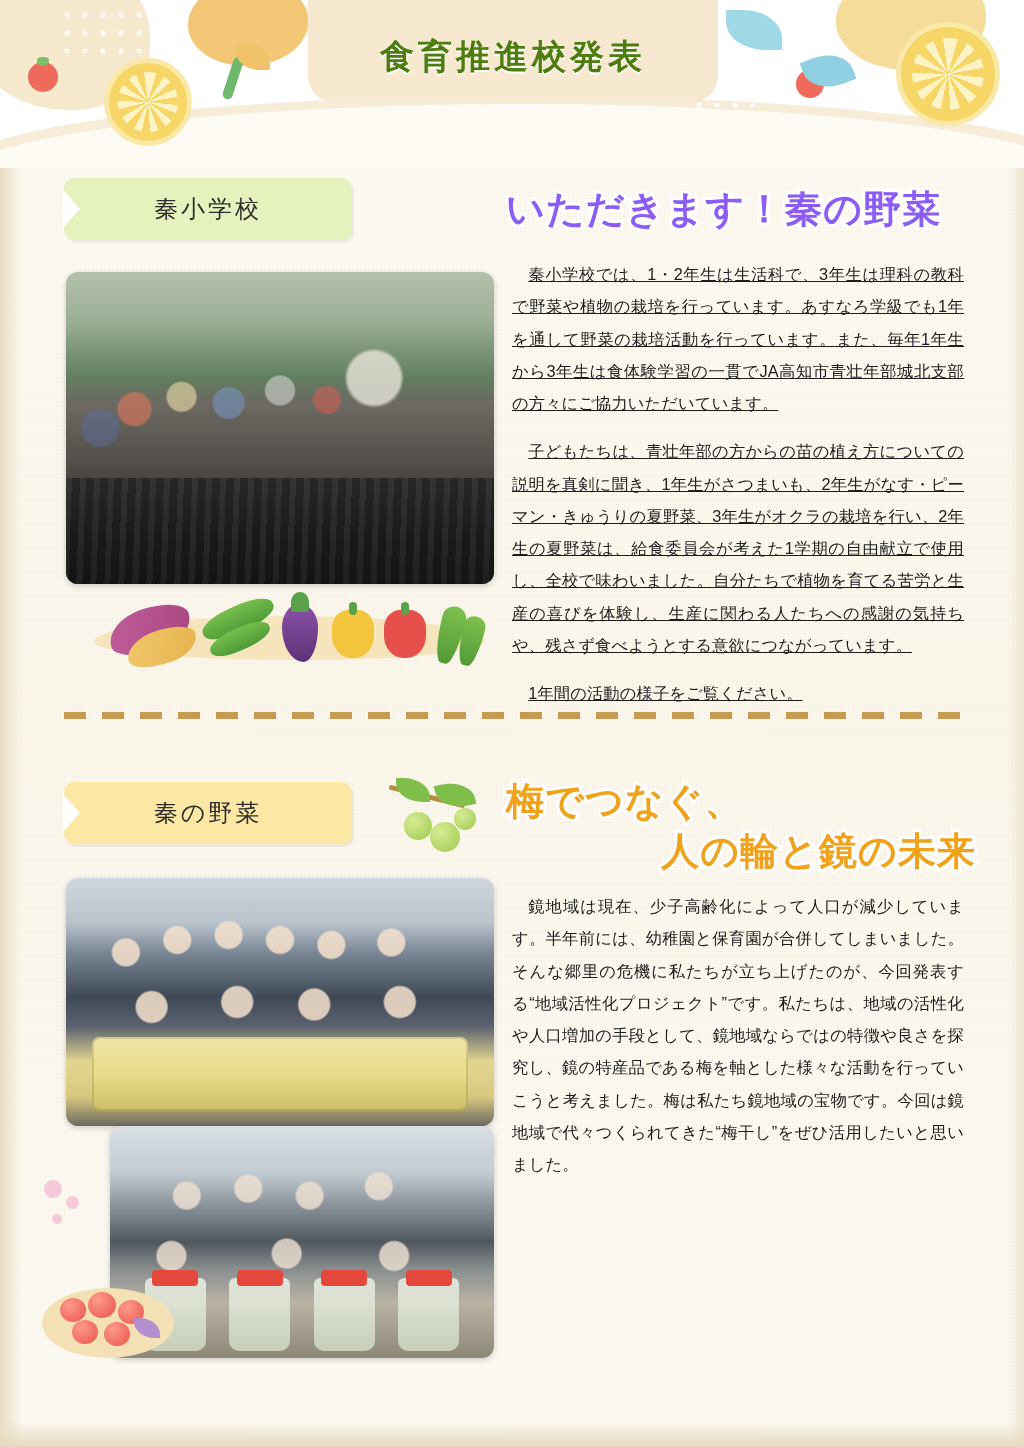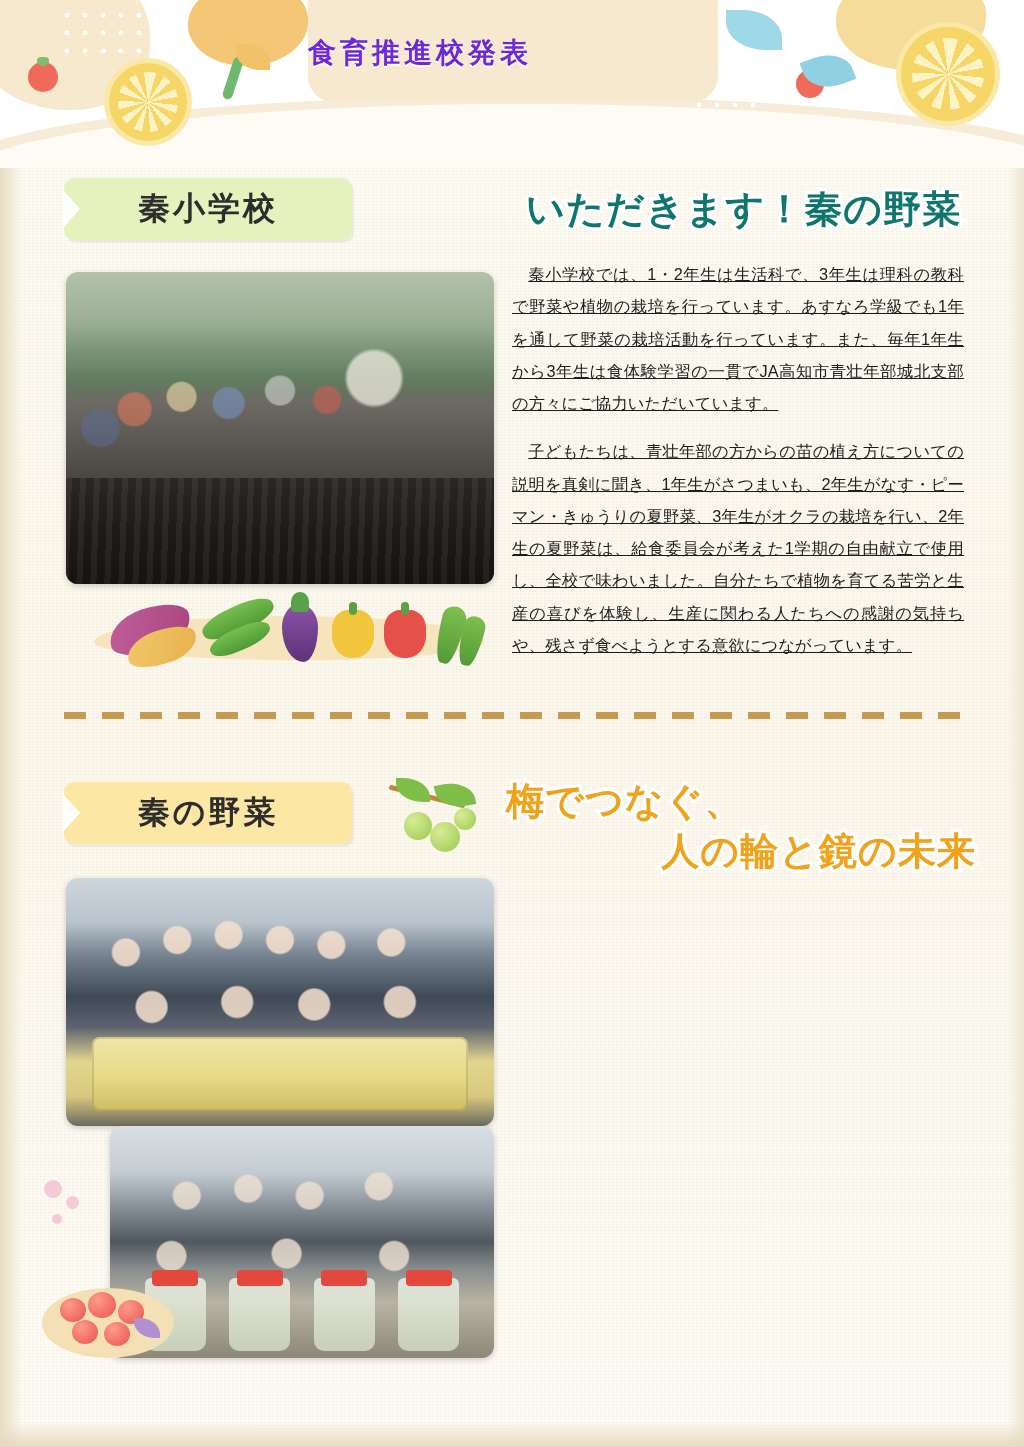--- a/index.html
+++ b/index.html
@@ -82,25 +82,25 @@
     left: 308px; top: 0;
     width: 410px; height: 102px;
     background: #f6e9cf;
     border-radius: 0 0 26px 26px;
     z-index: 4;
   }
   .title-text {
     position: absolute;
     left: 308px; top: 34px;
     width: 410px;
-    text-align: left;
-    font-size: 28px;
+    text-align: center;
+    font-size: 34px;
     font-weight: 700;
     letter-spacing: 4px;
-    color: #6d28d9;
+    color: #4d7c0f;
     z-index: 5;
     text-shadow: 0 2px 0 #ffffff;
   }
 
   
   .deco { position: absolute; z-index: 3; }
   .lemon-slice {
     border-radius: 50%;
     background: #f6d667;
     border: 5px solid #f9e8a6;
@@ -153,22 +153,22 @@
   .school-tag {
     position: absolute;
     width: 288px; height: 62px;
     border-radius: 10px;
     display: flex;
     align-items: center;
     justify-content: center;
     box-shadow: 2px 3px 0 rgba(0,0,0,0.05);
   }
   .school-tag .tag-label {
-    font-size: 32px;
-    font-weight: 700;
+    font-size: 24px;
+    font-weight: 400;
     color: #2d2d2d;
     letter-spacing: 3px;
   }
   .tag-notch {
     position: absolute;
     left: -1px; top: 12px;
     width: 0; height: 0;
     border-top: 19px solid transparent;
     border-bottom: 19px solid transparent;
     border-left: 17px solid #ffffff;
@@ -177,25 +177,24 @@
   .tag-yellow { background: #fce7a4; }
 
   .headline {
     position: absolute;
     font-size: 38px;
     font-weight: 700;
     letter-spacing: 1px;
     line-height: 1.25;
   }
   .headline.green {
-    color: #0f766e;
+    color: #8b5cf6;
     -webkit-text-stroke: 6px #ffffff;
     paint-order: stroke fill;
     text-shadow: 0 0 0 #fff;
-    margin-left: 20px;
   }
   .headline.orange {
     color: #f0a21a;
     -webkit-text-stroke: 6px #ffffff;
     paint-order: stroke fill;
   }
 
   .body-text {
     position: absolute;
     font-size: 16.3px;
@@ -466,20 +465,21 @@
       <div class="veg pepper-y" style="left:250px; top:24px; width:42px; height:48px;"></div>
       <div class="veg pepper-r" style="left:302px; top:24px; width:42px; height:48px;"></div>
 
       <div class="veg okra" style="left:356px; top:20px; width:24px; height:58px;"></div>
       <div class="veg okra" style="left:378px; top:30px; width:22px; height:50px;"></div>
     </div>
 
     <div class="body-text" style="left:512px; top:258px; width:452px;text-decoration:underline;">
       <p class="indent">秦小学校では、1・2年生は生活科で、3年生は理科の教科で野菜や植物の栽培を行っています。あすなろ学級でも1年を通して野菜の栽培活動を行っています。また、毎年1年生から3年生は食体験学習の一貫でJA高知市青壮年部城北支部の方々にご協力いただいています。</p>
       <p class="indent">子どもたちは、青壮年部の方からの苗の植え方についての説明を真剣に聞き、1年生がさつまいも、2年生がなす・ピーマン・きゅうりの夏野菜、3年生がオクラの栽培を行い、2年生の夏野菜は、給食委員会が考えた1学期の自由献立で使用し、全校で味わいました。自分たちで植物を育てる苦労と生産の喜びを体験し、生産に関わる人たちへの感謝の気持ちや、残さず食べようとする意欲につながっています。</p>
+      <p class="indent">1年間の活動の様子をご覧ください。</p>
     </div>
   </div>
 
   <div class="divider" style="left:64px; top:712px; width:900px;"></div>
 
   <div class="section" style="left:0; top:0; width:1024px; height:1447px;">
 
     <div class="school-tag tag-yellow" style="left:64px; top:782px;">
       <span class="tag-notch"></span>
       <span class="tag-label">秦の野菜</span>
@@ -515,16 +515,17 @@
       <div class="ume" style="left:30px; top:32px; width:26px; height:24px;"></div>
       <div class="ume" style="left:62px; top:34px; width:26px; height:24px;"></div>
       <div class="plum-leaf" style="left:92px; top:30px; width:26px; height:20px; background:#b48fd0;"></div>
     </div>
 
     <div class="sakura" style="left:44px; top:1180px; width:18px; height:18px;"></div>
     <div class="sakura" style="left:66px; top:1196px; width:13px; height:13px;"></div>
     <div class="sakura" style="left:52px; top:1214px; width:10px; height:10px;"></div>
 
     <div class="body-text" style="left:512px; top:890px; width:452px;">
+      <p class="indent">鏡地域は現在、少子高齢化によって人口が減少しています。半年前には、幼稚園と保育園が合併してしまいました。そんな郷里の危機に私たちが立ち上げたのが、今回発表する“地域活性化プロジェクト”です。私たちは、地域の活性化や人口増加の手段として、鏡地域ならではの特徴や良さを探究し、鏡の特産品である梅を軸とした様々な活動を行っていこうと考えました。梅は私たち鏡地域の宝物です。今回は鏡地域で代々つくられてきた“梅干し”をぜひ活用したいと思いました。</p>
     </div>
   </div>
 
 </div>
 
 </body></html>

